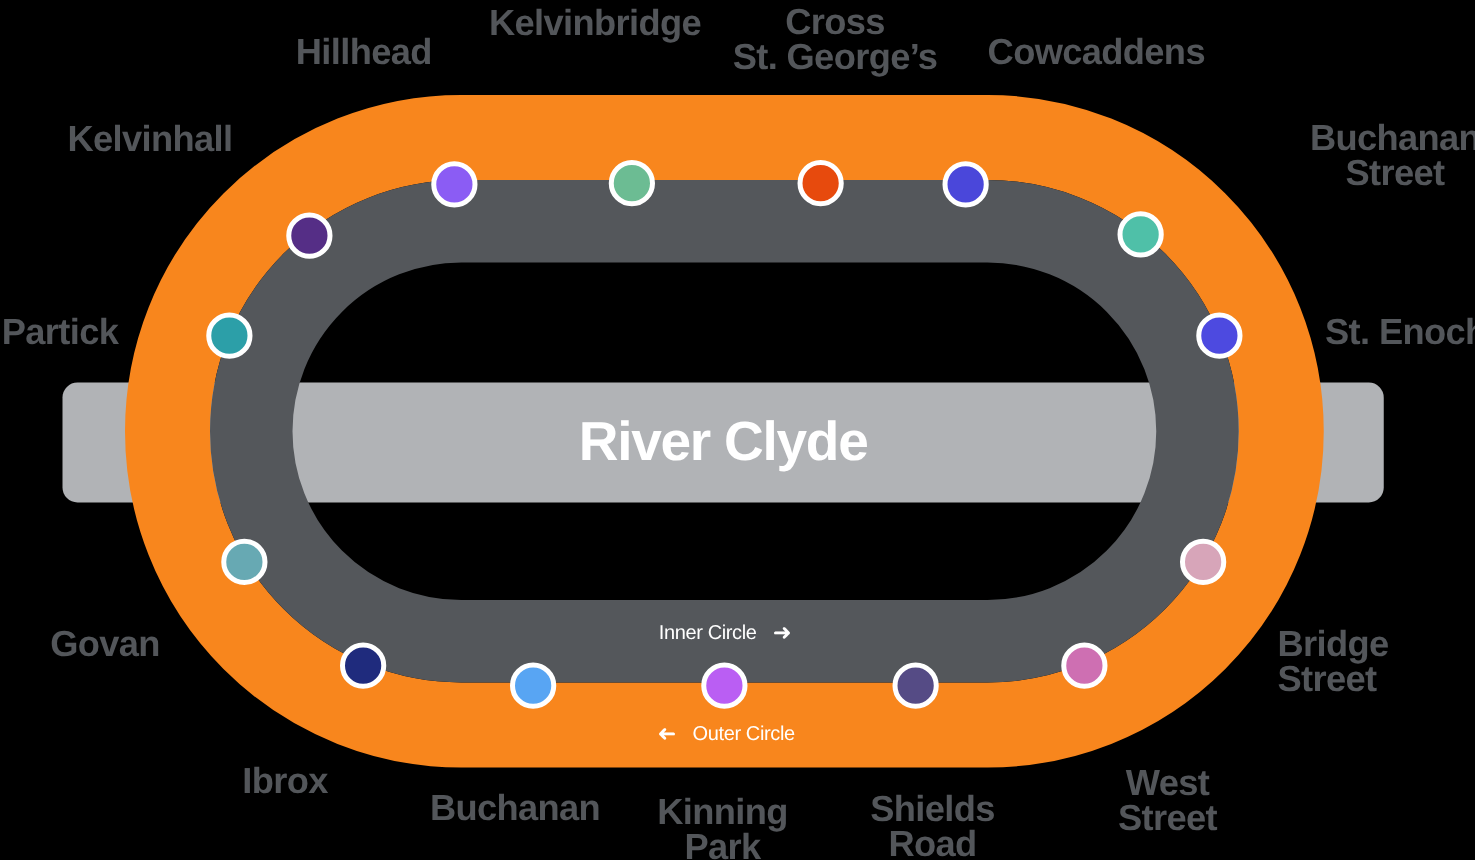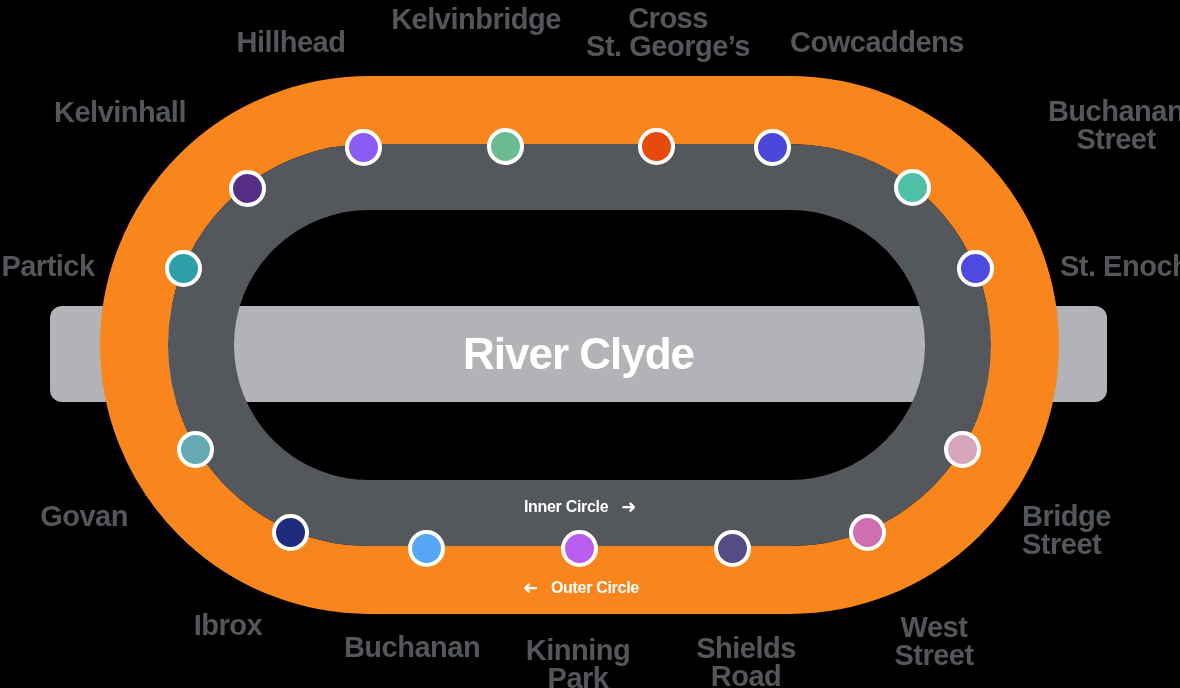--- a/index.html
+++ b/index.html
@@ -81,21 +81,21 @@
     z-index: 6;
   }
   .station-label.align-left {
     text-align: left;
     transform: translate(0, -50%);
   }
   .dir-label {
     position: absolute;
     color: #fff;
     font-size: 16px;
-    font-weight: bold;
+    font-weight: normal;
     letter-spacing: -0.3px;
     white-space: nowrap;
     transform: translate(-50%, -50%);
     display: flex;
     align-items: center;
     gap: 13px;
     z-index: 6;
   }
   .arrow {
     font-family: "DejaVu Sans", sans-serif;

